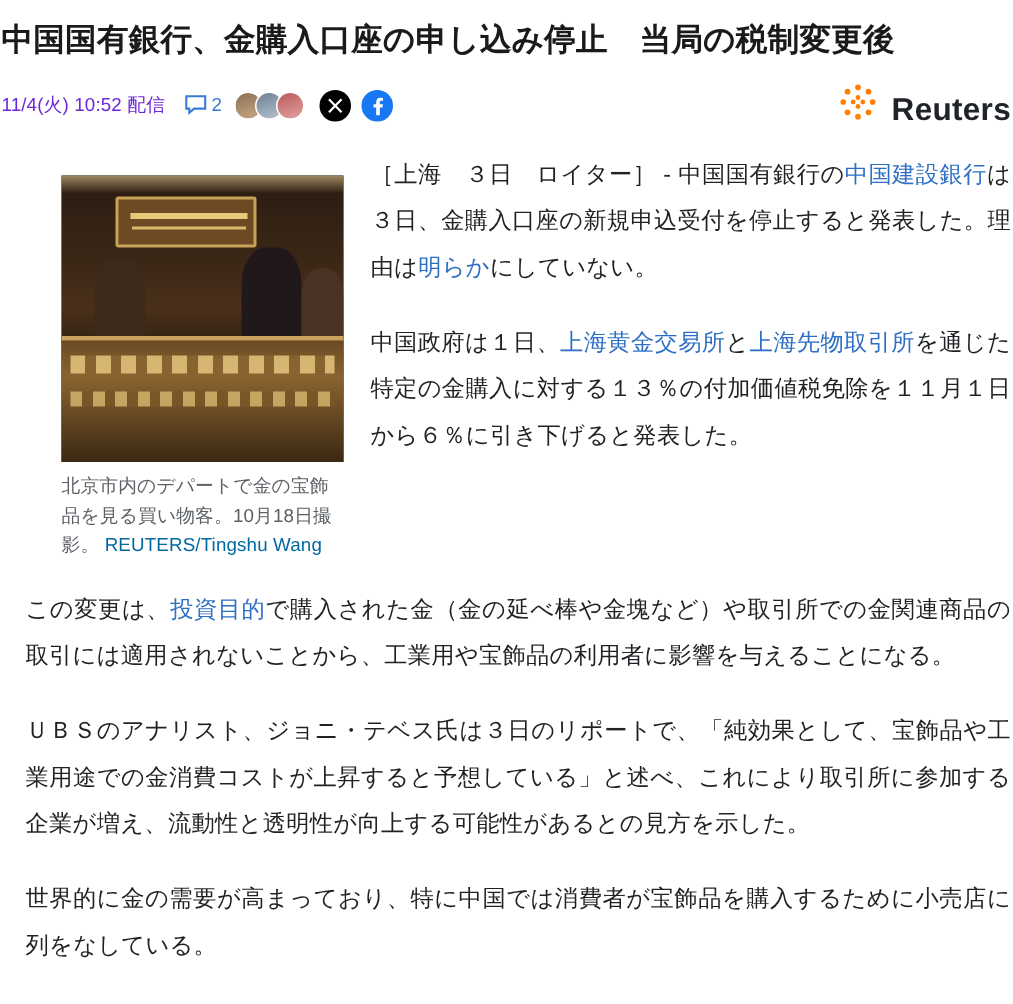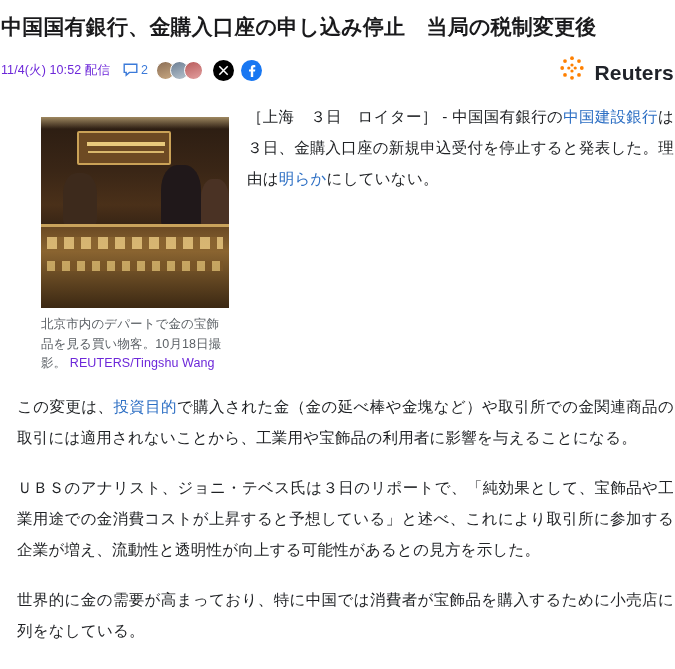--- a/index.html
+++ b/index.html
@@ -151,21 +151,21 @@
     position: absolute; left: 0; right: 0; top: 0; height: 12px;
     background: linear-gradient(180deg,rgba(255,225,160,.55),rgba(255,225,160,0));
   }
   .figcaption {
     margin-top: 7px;
     font-size: 12.5px;
     line-height: 1.55;
     color: #5c6166;
     letter-spacing: 0.1px;
   }
-  .credit { color: #6d28d9; }
+  .credit { color: #0369a1; }
   p.para {
     font-size: 15.5px;
     line-height: 2.0;
     color: #1f2124;
     margin: 0 0 19px 16px;
     letter-spacing: 0.2px;
     text-align: justify;
   }
   .link { color: #2d6fc4; text-decoration: none; }
   .lower { clear: both; padding-top: 2px; }
@@ -244,20 +244,21 @@
         <div class="fig-person fig-p3"></div>
         <div class="fig-case"></div>
       </div>
       <figcaption class="figcaption">
         <span>北京市内のデパートで金の宝飾品を見る買い物客。10月18日撮影。</span>
         <span class="credit">REUTERS/Tingshu Wang</span>
       </figcaption>
     </figure>
 
     <p class="para"><span>［上海　３日　ロイター］ - 中国国有銀行の</span><span class="link">中国建設銀行</span><span>は３日、金購入口座の新規申込受付を停止すると発表した。理由は</span><span class="link">明らか</span><span>にしていない。</span></p>
+    <p class="para"><span>中国政府は１日、</span><span class="link">上海黄金交易所</span><span>と</span><span class="link">上海先物取引所</span><span>を通じた特定の金購入に対する１３％の付加価値税免除を１１月１日から６％に引き下げると発表した。</span></p>
 
     <div class="lower">
       <p class="para"><span>この変更は、</span><span class="link">投資目的</span><span>で購入された金（金の延べ棒や金塊など）や取引所での金関連商品の取引には適用されないことから、工業用や宝飾品の利用者に影響を与えることになる。</span></p>
       <p class="para"><span>ＵＢＳのアナリスト、ジョニ・テベス氏は３日のリポートで、「純効果として、宝飾品や工業用途での金消費コストが上昇すると予想している」と述べ、これにより取引所に参加する企業が増え、流動性と透明性が向上する可能性があるとの見方を示した。</span></p>
       <p class="para"><span>世界的に金の需要が高まっており、特に中国では消費者が宝飾品を購入するために小売店に列をなしている。</span></p>
     </div>
 
   </div>
 </div>
 

